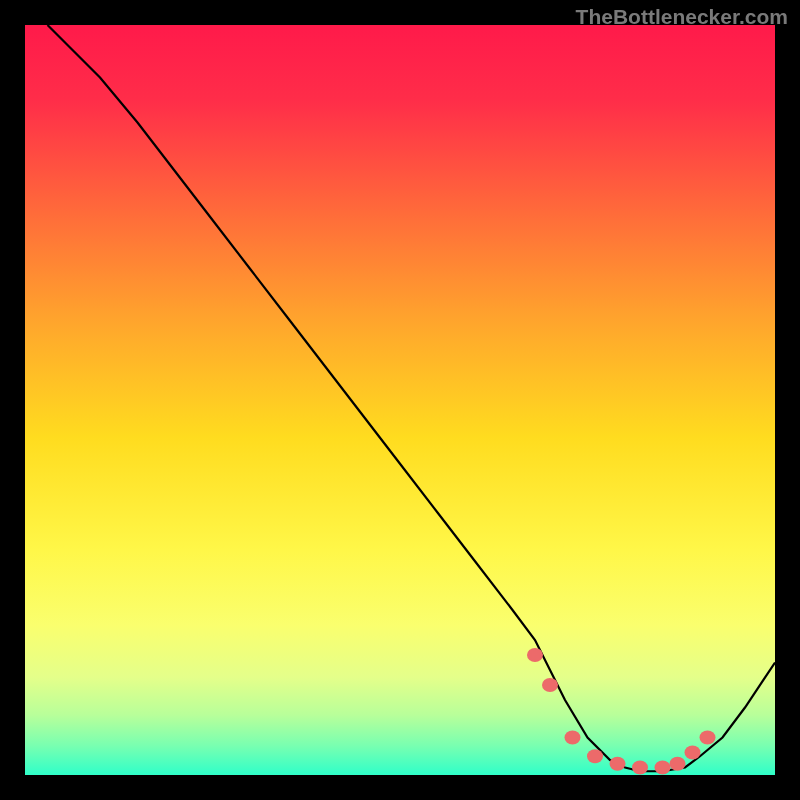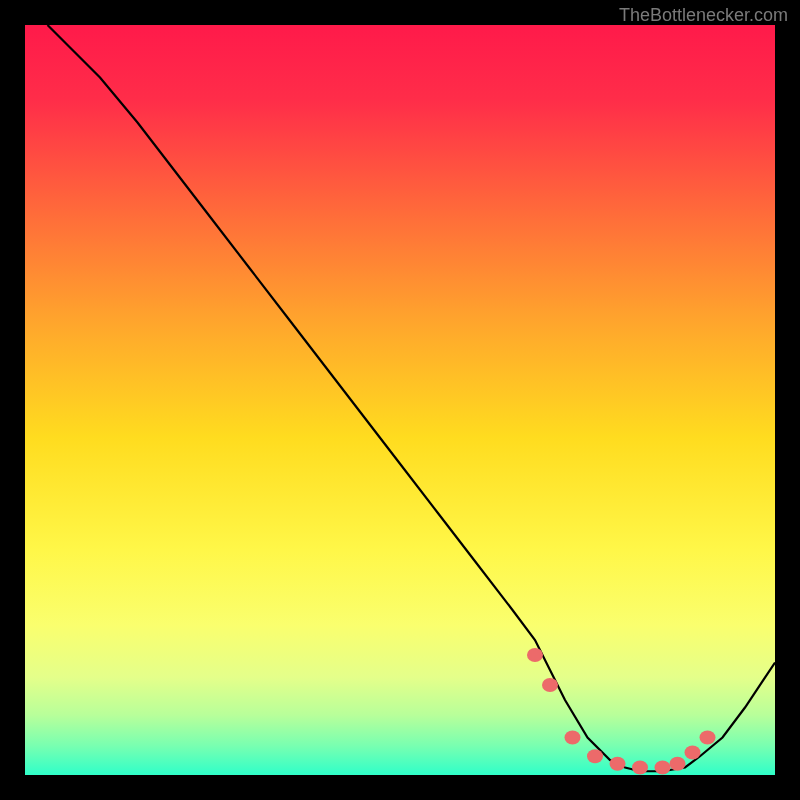--- a/index.html
+++ b/index.html
@@ -9,22 +9,22 @@
     background: #000000;
     position: relative;
     font-family: Arial, sans-serif;
     overflow: hidden;
   }
   .watermark {
     position: absolute;
     top: 5px;
     right: 12px;
     color: #7a7a7a;
-    font-size: 18px;
-    font-weight: normal;
+    font-size: 21px;
+    font-weight: bold;
     z-index: 10;
   }
   .plot-area {
     position: absolute;
     left: 25px;
     top: 25px;
     width: 750px;
     height: 750px;
   }
   .gradient-bg {

